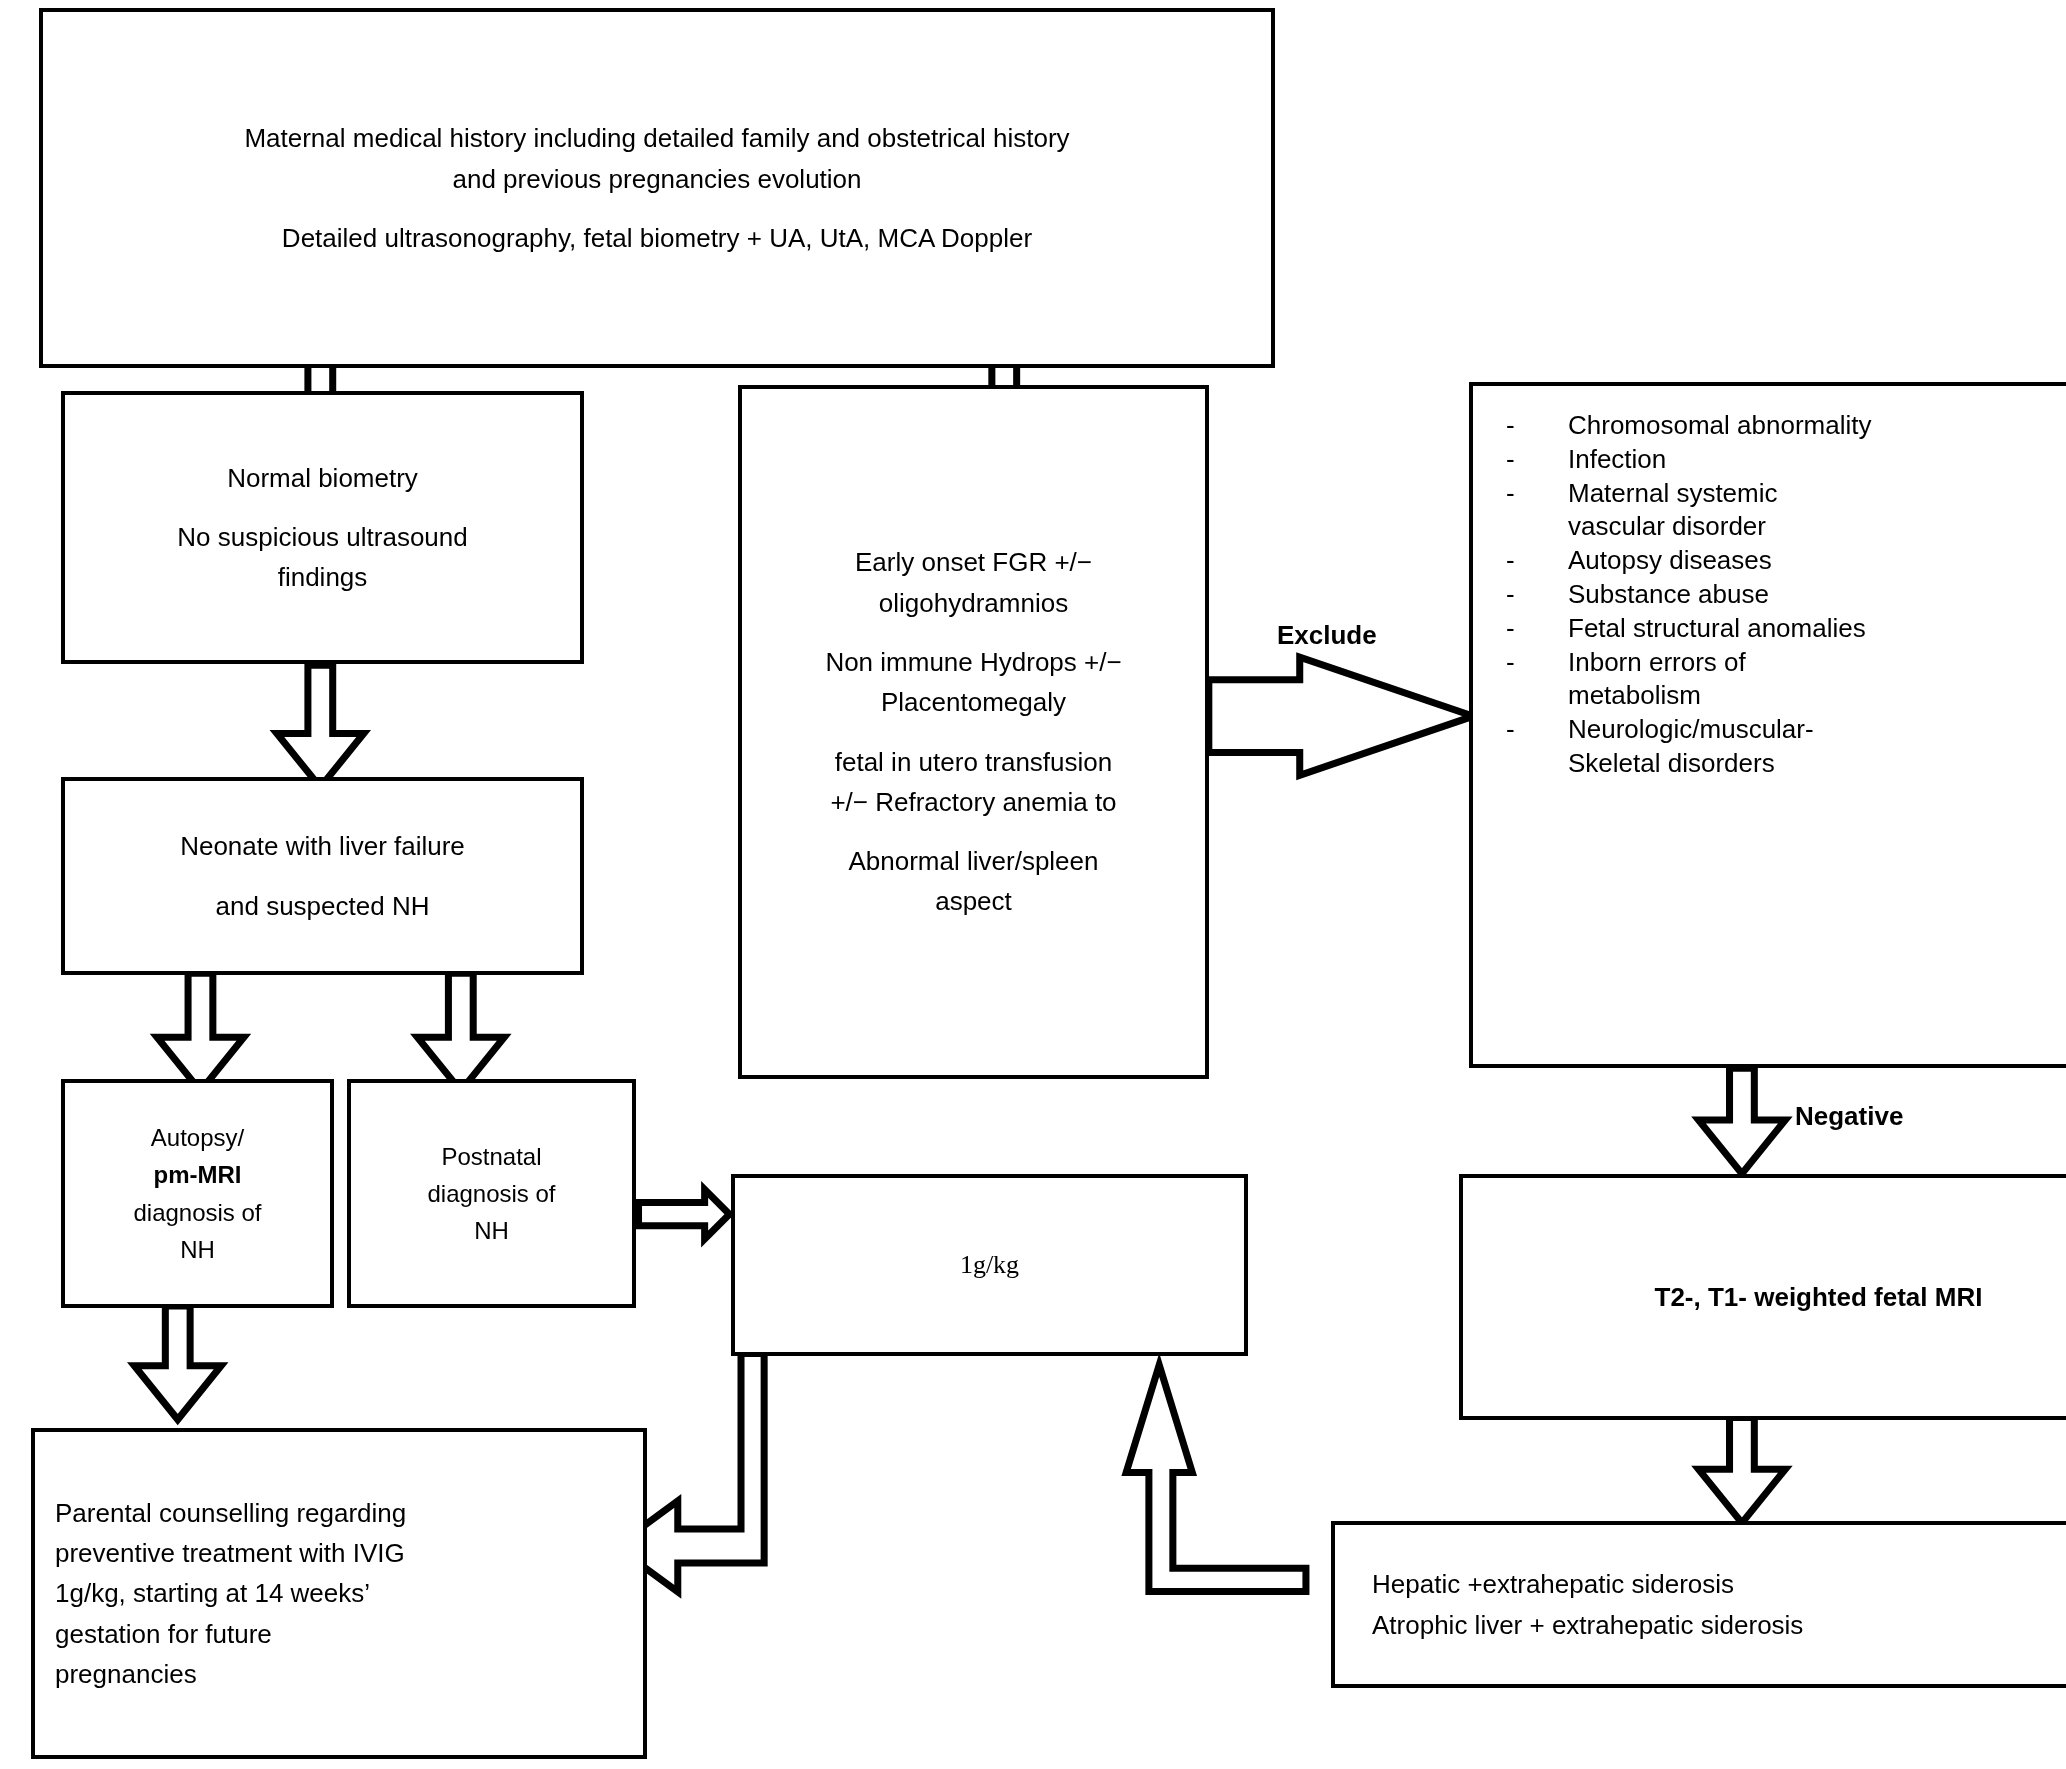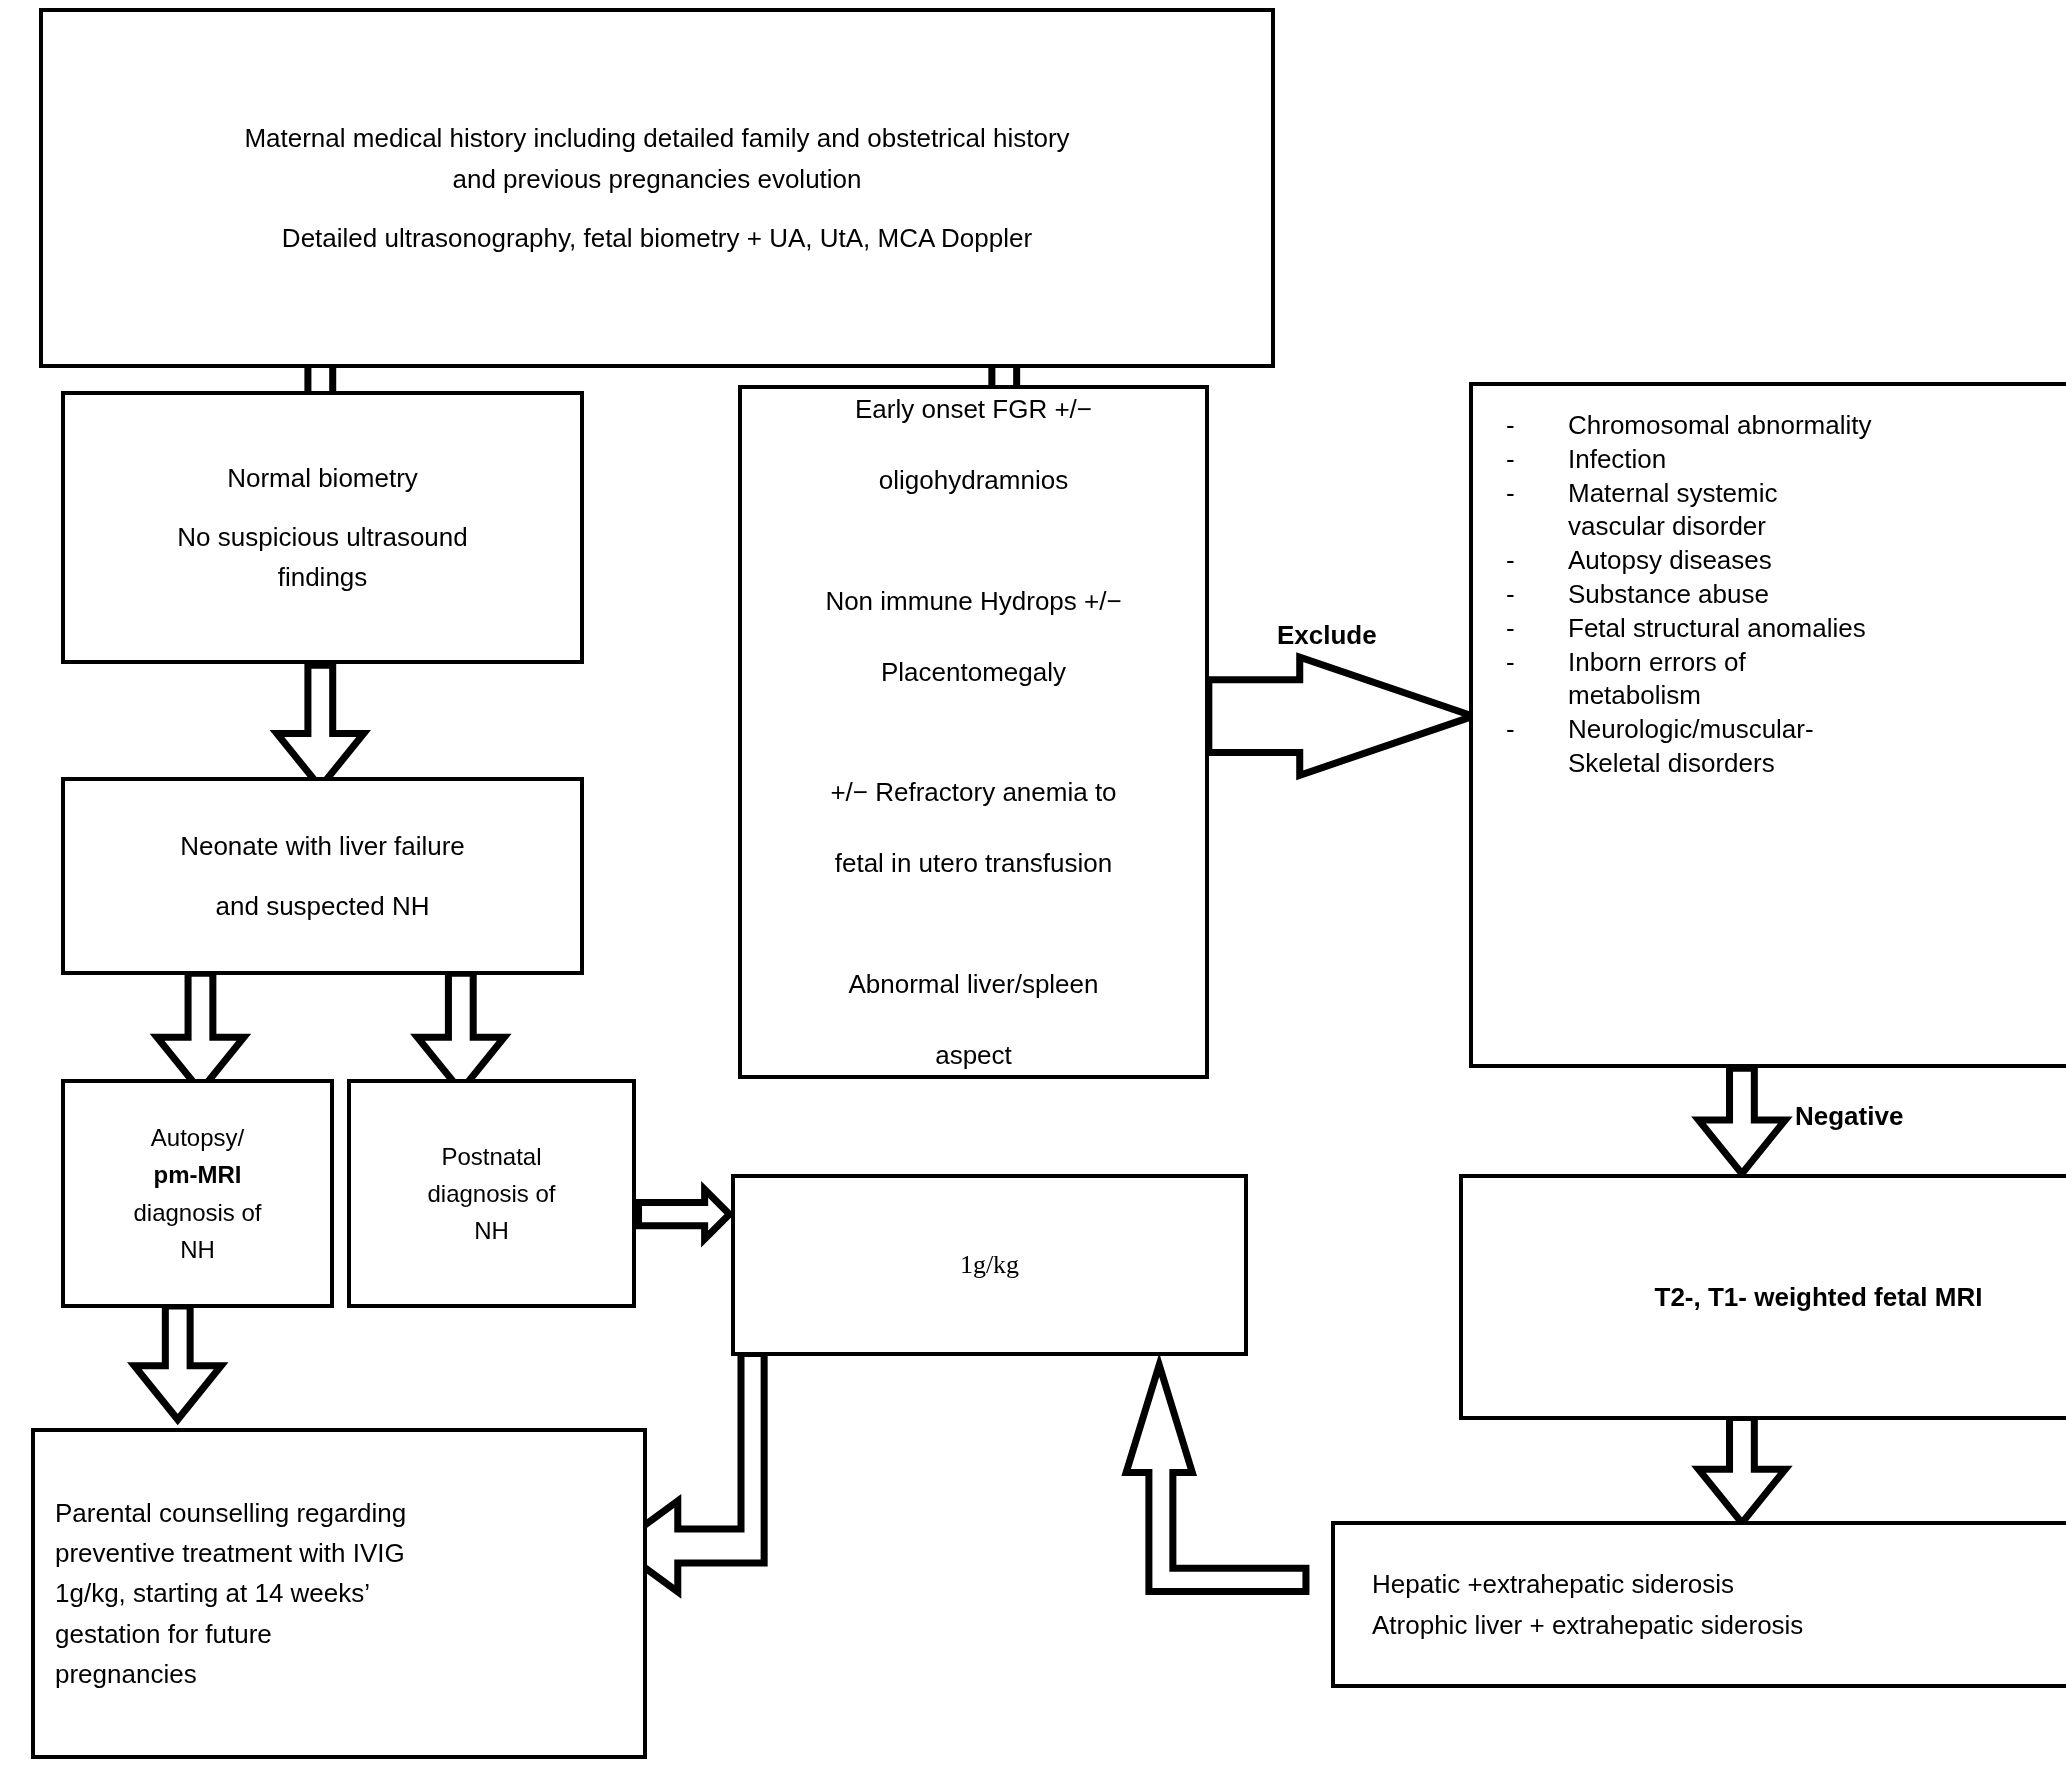--- a/index.html
+++ b/index.html
@@ -92,29 +92,29 @@
     <span class="ln">Detailed ultrasonography, fetal biometry + UA, UtA, MCA Doppler</span>
   </div>
 
   <div class="box" style="left:61px; top:391px; width:523px; height:273px;">
     <span class="ln">Normal biometry</span>
     <span class="gap"></span>
     <span class="ln">No suspicious ultrasound</span>
     <span class="ln">findings</span>
   </div>
 
-  <div class="box" style="left:738px; top:385px; width:471px; height:694px;justify-content:space-between;">
+  <div class="box" style="left:738px; top:385px; width:471px; height:694px;">
     <span class="ln">Early onset FGR +/−</span>
     <span class="ln">oligohydramnios</span>
     <span class="gap"></span>
     <span class="ln">Non immune Hydrops +/−</span>
     <span class="ln">Placentomegaly</span>
     <span class="gap"></span>
+    <span class="ln">fetal in utero transfusion</span>
     <span class="ln">+/− Refractory anemia to</span>
-    <span class="ln">fetal in utero transfusion</span>
     <span class="gap"></span>
     <span class="ln">Abnormal liver/spleen</span>
     <span class="ln">aspect</span>
   </div>
 
   <div class="box bullets" style="left:1469px; top:382px; width:603px; height:686px;">
     <div id="bullet-host" style="width:100%;">
         <div class="bullet-row">
           <span class="bullet-dash">-</span>
           <span class="bullet-text">Chromosomal abnormality</span>

